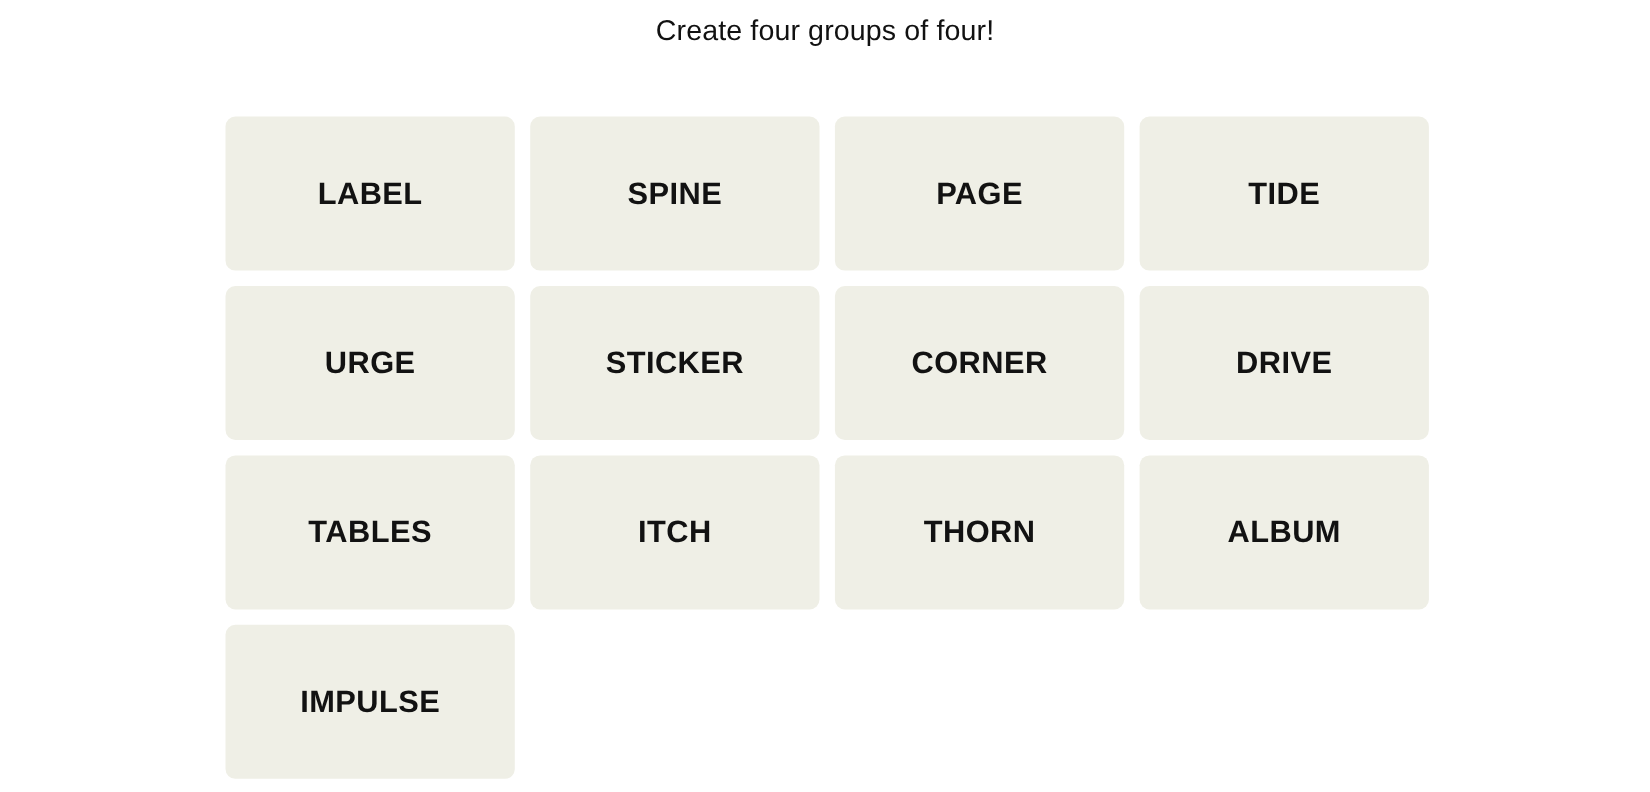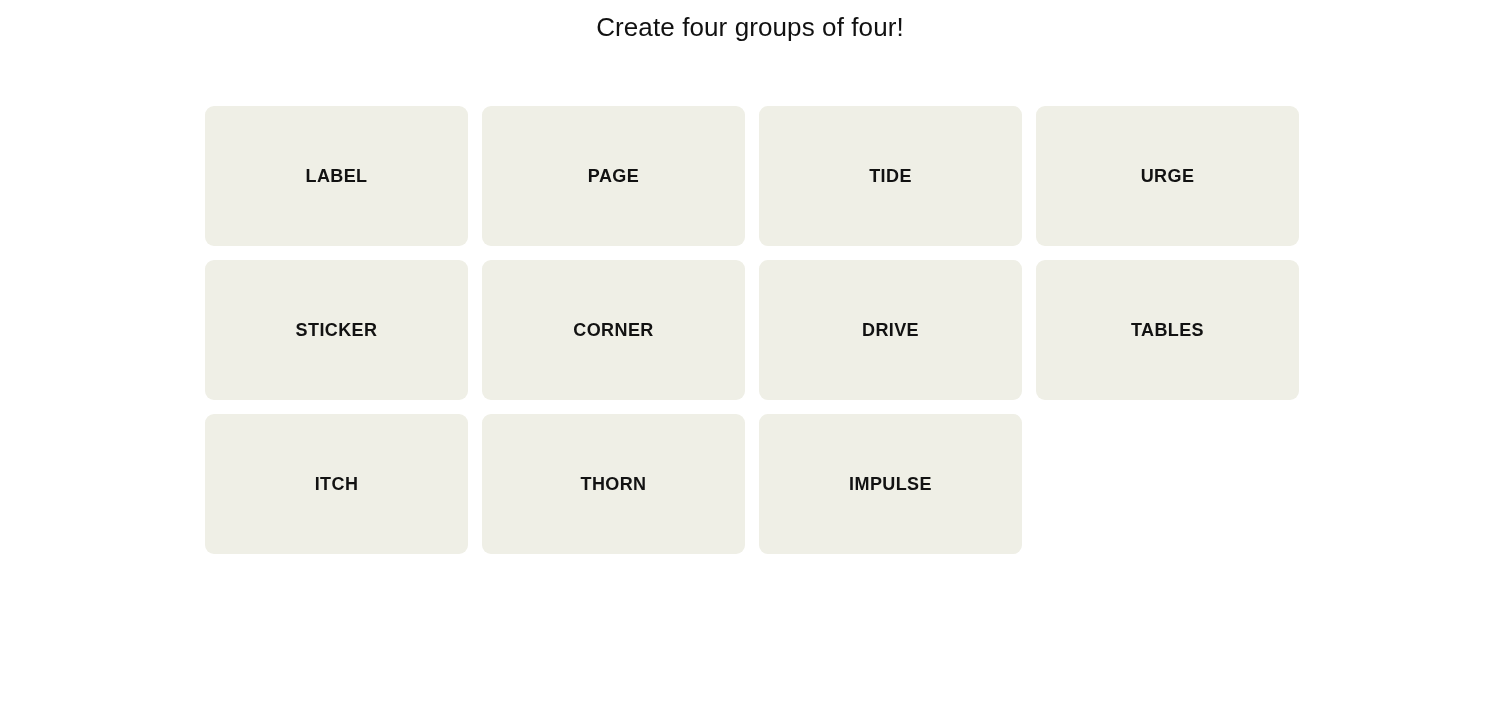--- a/index.html
+++ b/index.html
@@ -64,41 +64,44 @@
     user-select: none;
     -webkit-user-select: none;
     border: 0;
     padding: 0;
     margin: 0;
     overflow: hidden;
     font-family: "Liberation Sans", sans-serif;
   }
 
   .tile-label {
-    font-size: 18px;
+    font-size: 28px;
     font-weight: bold;
     color: #121212;
     letter-spacing: 0.4px;
     text-transform: uppercase;
     line-height: 1;
     text-align: center;
     white-space: nowrap;
   }
 </style>
 </head>
 <body>
 
 <div class="board-wrap">
 
   <div class="board-title">Create four groups of four!</div>
 
   <div class="tile-grid">
 
     <div class="tile">
       <span class="tile-label">LABEL</span>
+    </div>
+    <div class="tile">
+      <span class="tile-label">SPINE</span>
     </div>
     <div class="tile">
       <span class="tile-label">PAGE</span>
     </div>
     <div class="tile">
       <span class="tile-label">TIDE</span>
     </div>
 
     <div class="tile">
       <span class="tile-label">URGE</span>
@@ -117,17 +120,20 @@
       <span class="tile-label">TABLES</span>
     </div>
 
     <div class="tile">
       <span class="tile-label">ITCH</span>
     </div>
     <div class="tile">
       <span class="tile-label">THORN</span>
     </div>
     <div class="tile">
+      <span class="tile-label">ALBUM</span>
+    </div>
+    <div class="tile">
       <span class="tile-label">IMPULSE</span>
     </div>
 
   </div>
 </div>
 
 </body></html>

